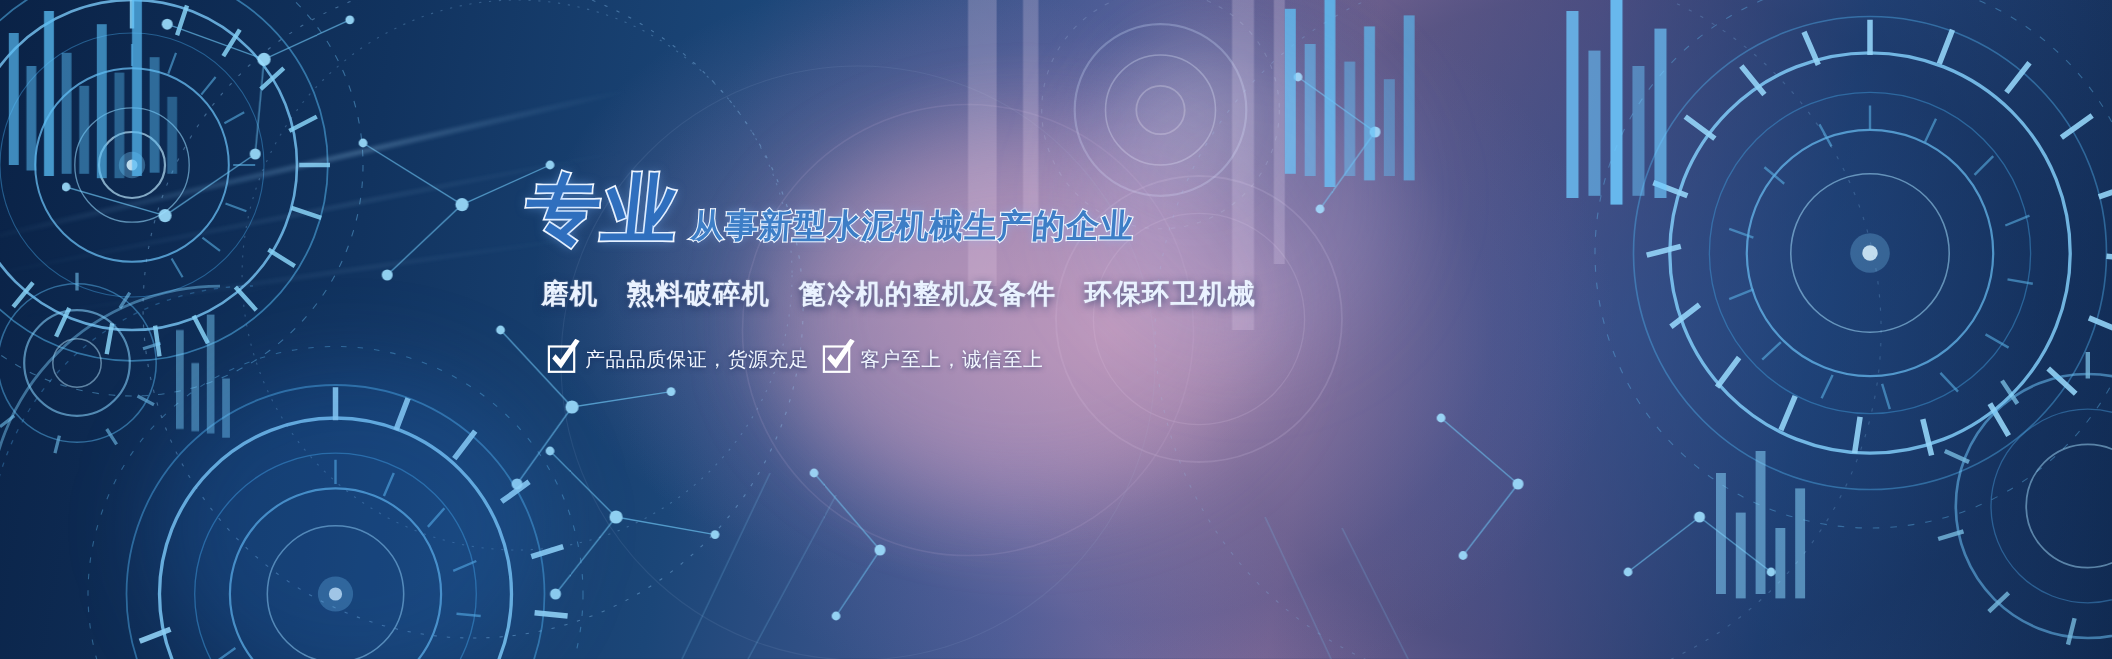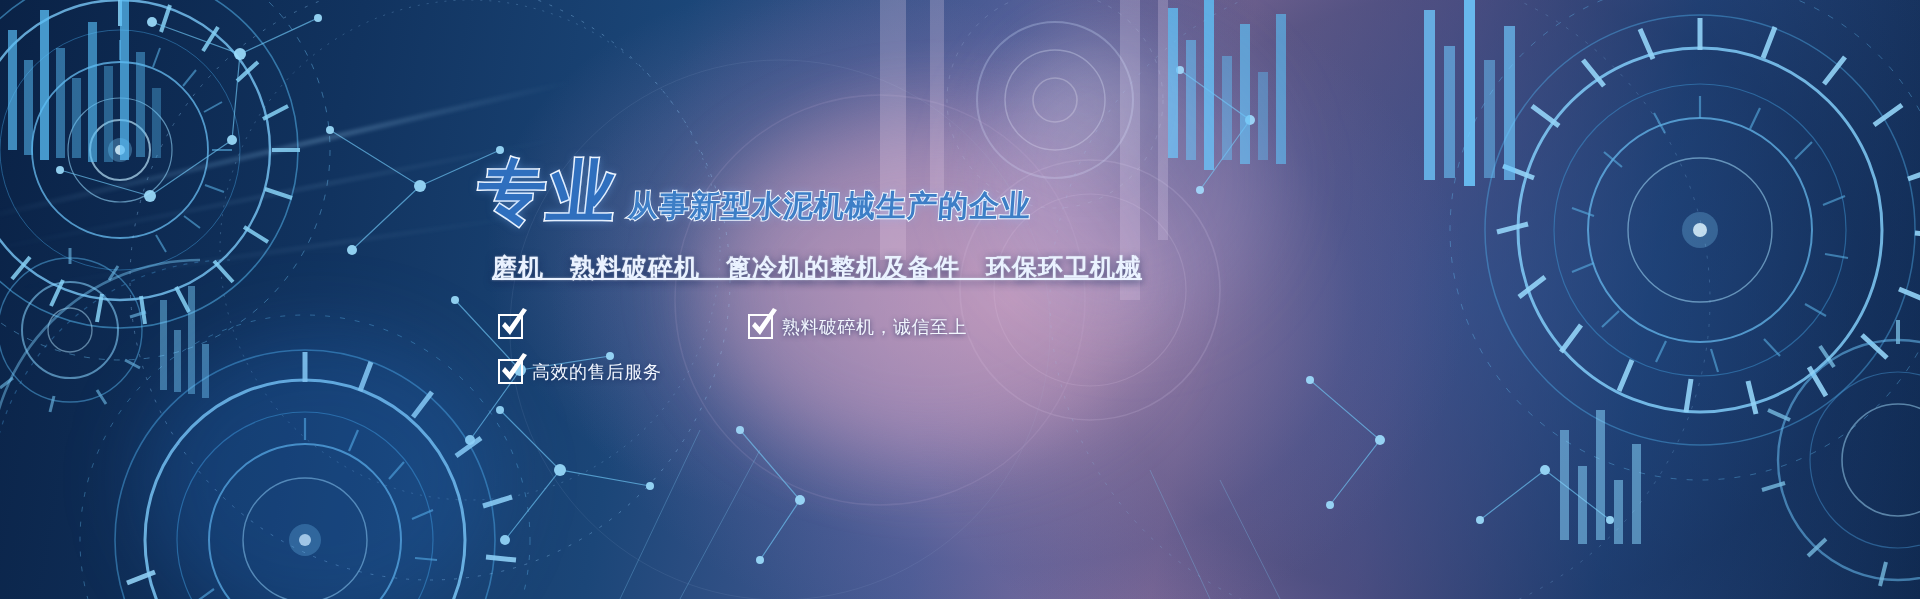--- a/index.html
+++ b/index.html
@@ -86,21 +86,20 @@
   .products {
     font-size:25px;
     line-height:34px;
     font-weight:700;
     color:#eaf2ff;
     letter-spacing:1px;
     text-shadow:0 2px 8px rgba(20,40,90,0.75), 0 0 2px rgba(255,255,255,0.5);
     margin-top:24px;
     margin-left:14px;
     white-space:nowrap;
-    text-decoration:underline;
   }
 
   .features {
     margin-top:30px;
     margin-left:20px;
     display:grid;
     grid-template-columns:250px auto;
     row-gap:20px;
   }
   .feature {
@@ -366,36 +365,29 @@
     <div class="products">磨机　熟料破碎机　篦冷机的整机及备件　环保环卫机械</div>
 
     <div class="features">
 
       <div class="feature">
         <span class="chk">
           <svg width="32" height="34" viewBox="0 0 32 34" xmlns="http://www.w3.org/2000/svg">
             <path d="M5 18 L13 27 L30 2 L26 0 L12.5 19 L8 14 Z" fill="#ffffff"></path>
           </svg>
         </span>
+        <span class="feature-label">产品品质保证，货源充足</span>
       </div>
 
       <div class="feature">
         <span class="chk">
           <svg width="32" height="34" viewBox="0 0 32 34" xmlns="http://www.w3.org/2000/svg">
             <path d="M5 18 L13 27 L30 2 L26 0 L12.5 19 L8 14 Z" fill="#ffffff"></path>
           </svg>
         </span>
-        <span class="feature-label">熟料破碎机，诚信至上</span>
+        <span class="feature-label">客户至上，诚信至上</span>
       </div>
 
 
-      <div class="feature">
-        <span class="chk">
-          <svg width="32" height="34" viewBox="0 0 32 34" xmlns="http://www.w3.org/2000/svg">
-            <path d="M5 18 L13 27 L30 2 L26 0 L12.5 19 L8 14 Z" fill="#ffffff"></path>
-          </svg>
-        </span>
-        <span class="feature-label">高效的售后服务</span>
-      </div>
 
     </div>
   </div>
 </div>
 
 </body></html>

